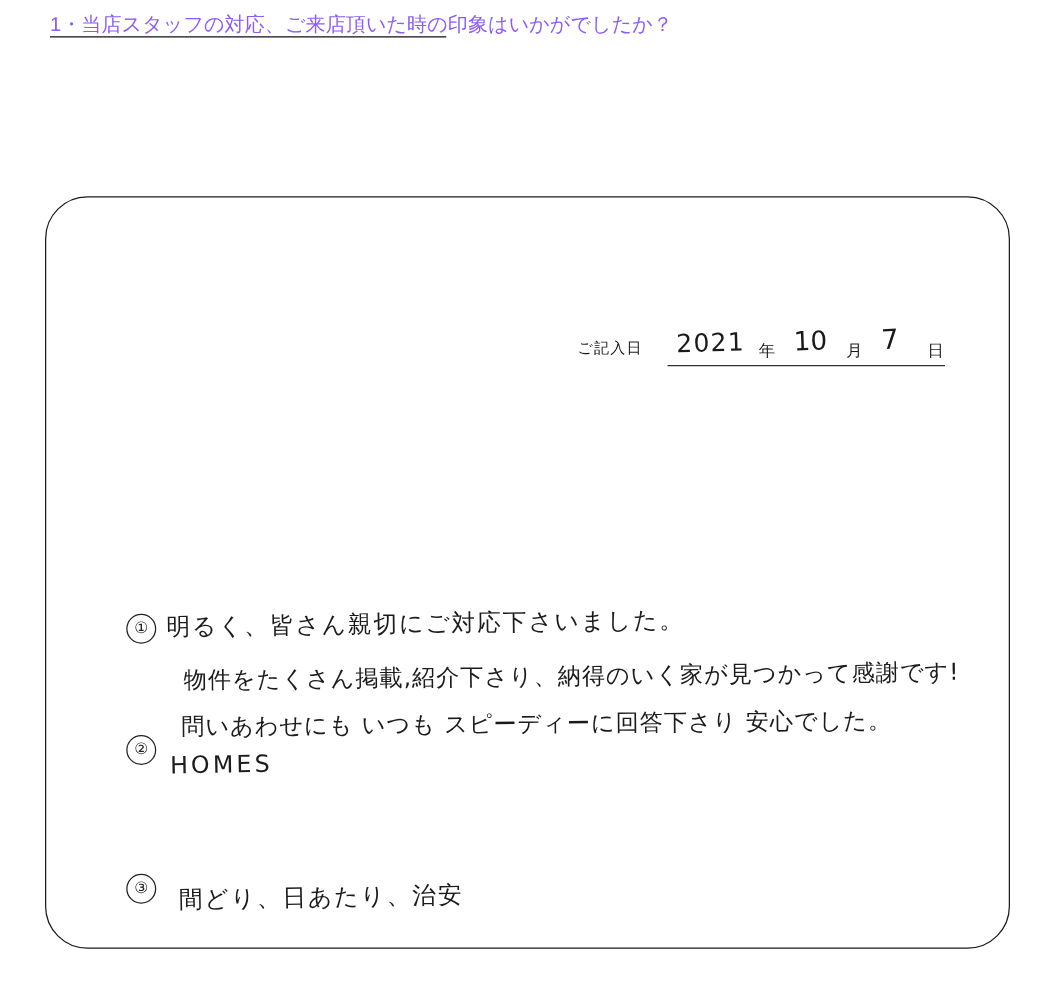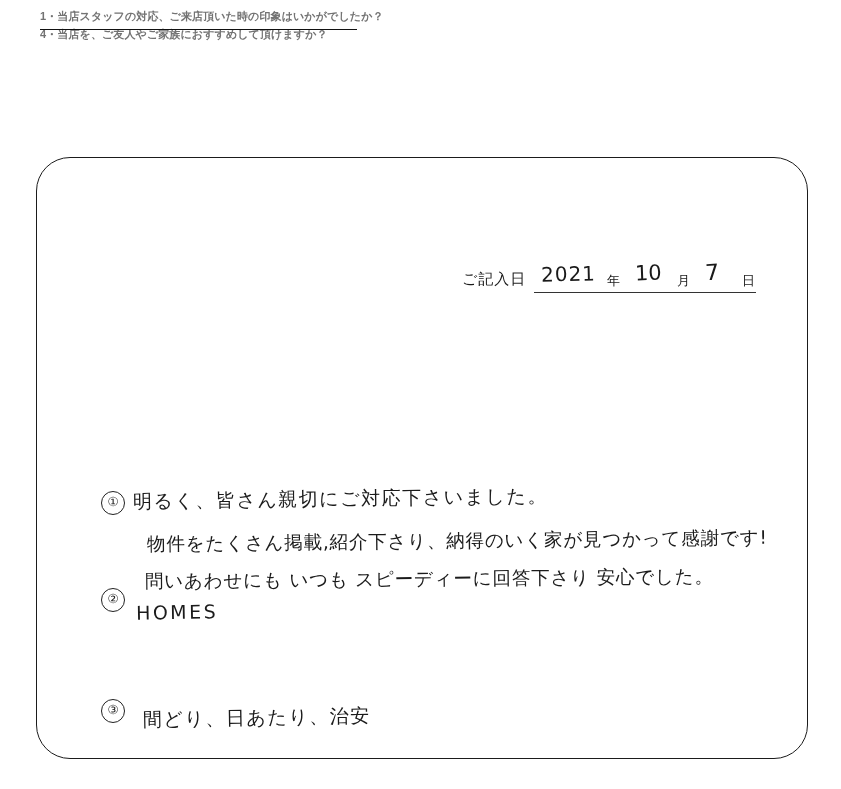--- a/index.html
+++ b/index.html
@@ -33,25 +33,25 @@
   }
   #header-underline {
     position: absolute;
     left: 0;
     top: 21px;
     width: 317px;
     height: 1px;
     background: #111;
   }
   .question-line {
-    font-size: 11px;
-    font-weight: bold;
+    font-size: 16px;
+    font-weight: normal;
     line-height: 1.62;
     margin: 0;
-    color: #737373;
+    color: #8b5cf6;
     letter-spacing: 0.1px;
   }
 
   
   #answer-card {
     position: absolute;
     left: 36px;
     top: 157px;
     width: 772px;
     height: 602px;
@@ -67,21 +67,21 @@
     left: 425px;
     top: 104px;
     width: 300px;
     height: 34px;
     font-size: 15px;
   }
   #date-line .date-label {
     position: absolute;
     left: 0;
     top: 8px;
-    font-size: 15px;
+    font-size: 12px;
     letter-spacing: 1px;
   }
   .hand {
     font-family: "DejaVu Sans", sans-serif;
   }
   #date-line .date-year {
     position: absolute;
     left: 79px;
     top: 0px;
     font-size: 20px;
@@ -183,21 +183,20 @@
     letter-spacing: 1.5px;
     transform: rotate(-1deg);
   }
 </style>
 </head>
 <body>
 
 <div id="header-block">
   <div id="header-underline"></div>
   <div class="question-line">1・当店スタッフの対応、ご来店頂いた時の印象はいかがでしたか？</div>
-  <div class="question-line">4・当店を、ご友人やご家族におすすめして頂けますか？</div>
 </div>
 
 <div id="answer-card">
 
   <div id="date-line">
     <span class="date-label">ご記入日</span>
     <span class="date-year hand">2021</span>
     <span class="lbl-year">年</span>
     <span class="date-month hand">10</span>
     <span class="lbl-month">月</span>

